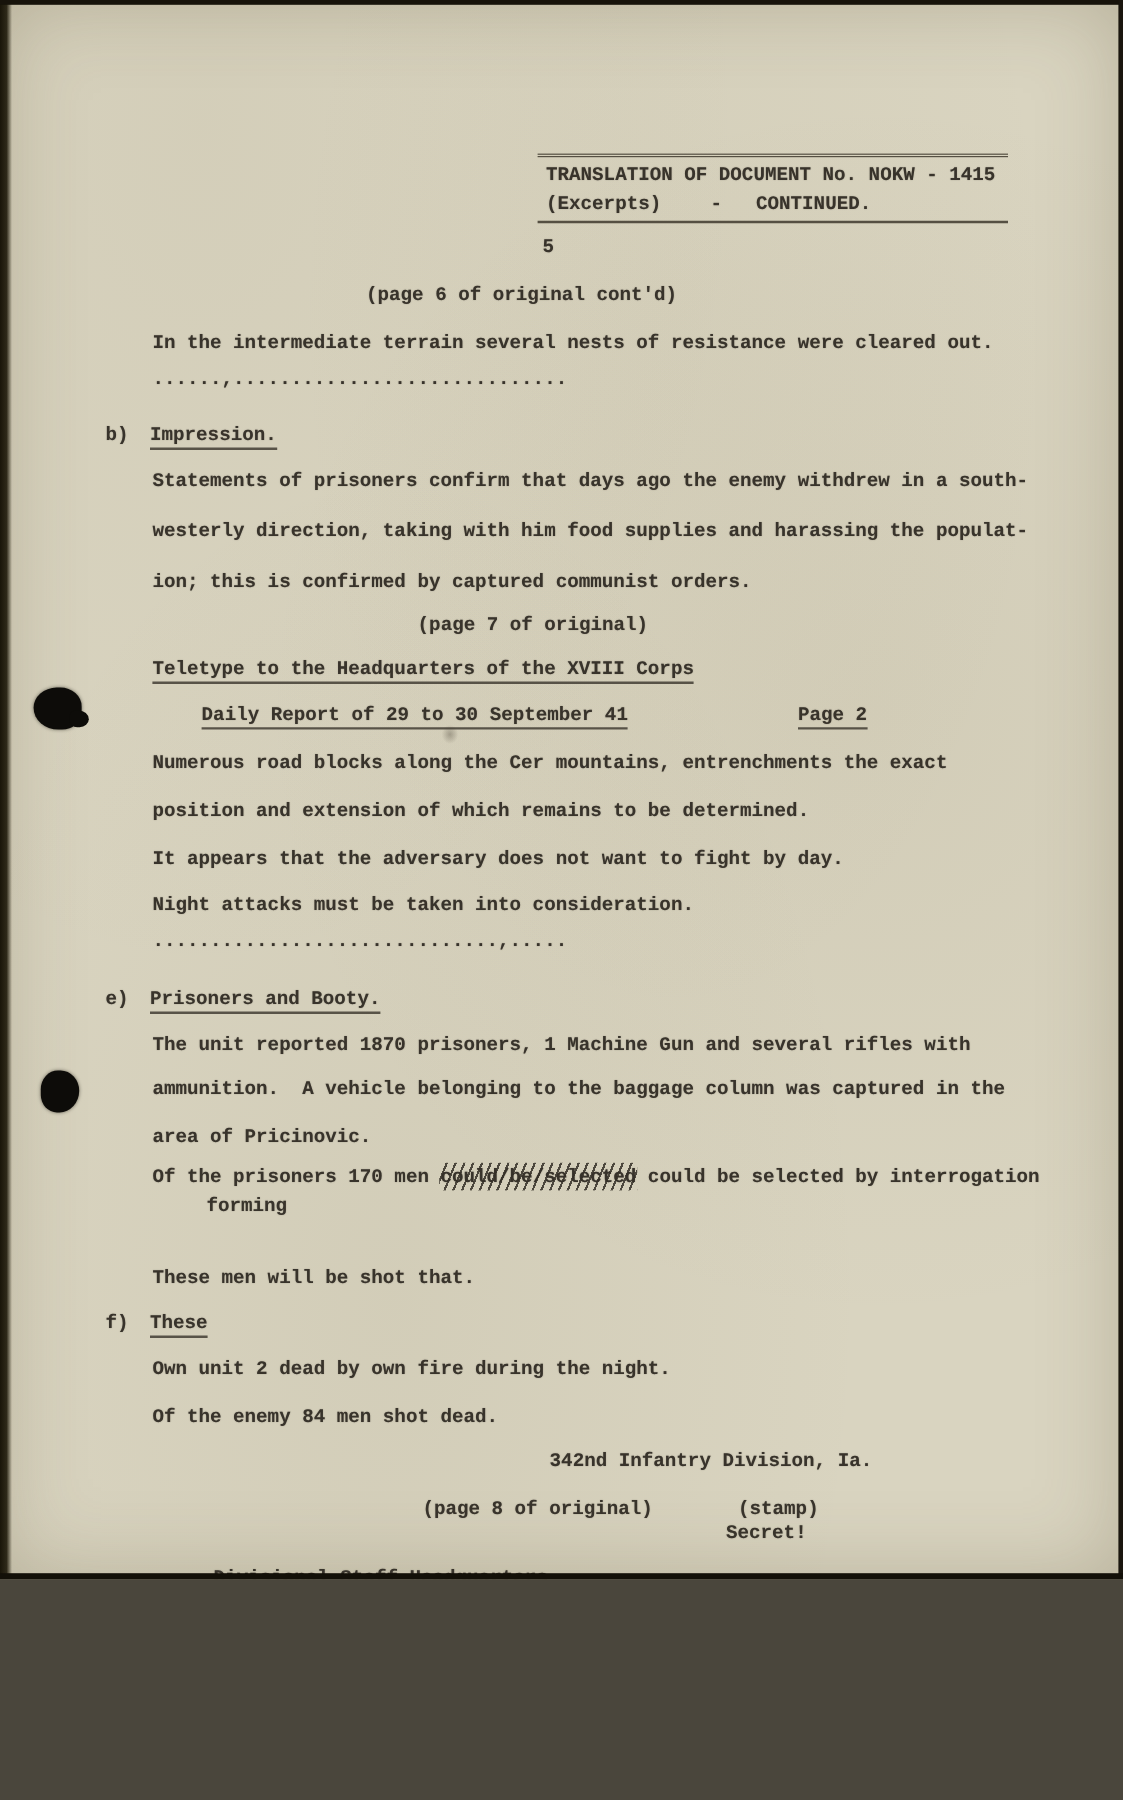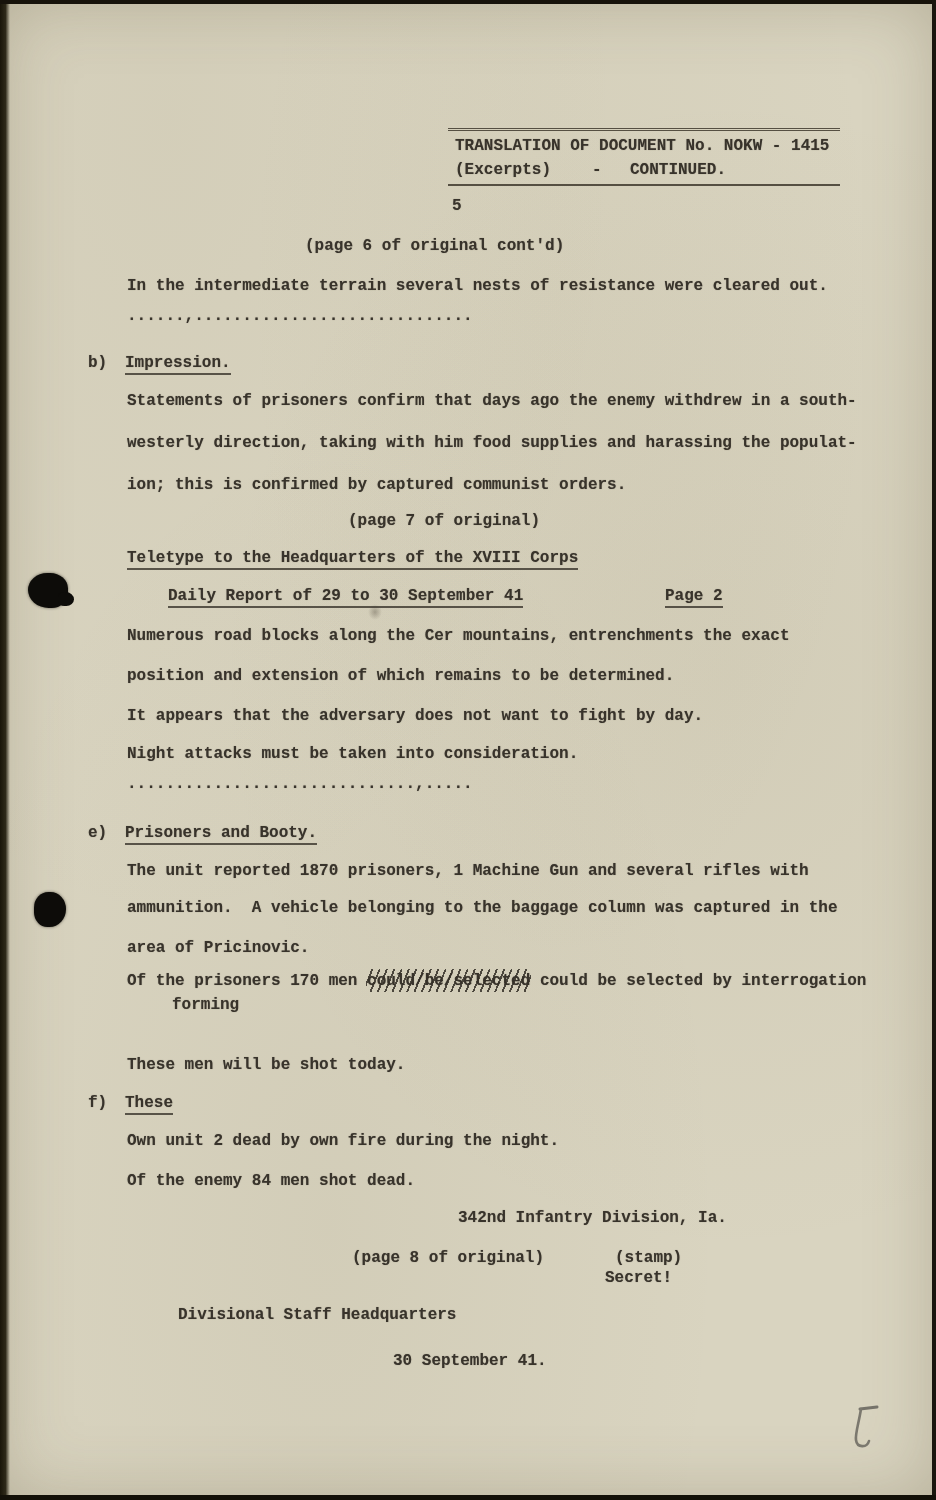--- a/index.html
+++ b/index.html
@@ -1,17 +1,17 @@
 <!DOCTYPE html>
 <html><head>
 <meta charset="utf-8">
 <style>
   html,body { margin:0; padding:0; background:#4a463c; }
   .page {
-    position:relative; width:936px; height:1500px; margin:0 auto;
+    position:relative; width:936px; height:1316px; margin:0 auto;
     background:
       radial-gradient(ellipse at 18% 8%,  rgba(125,112,78,.06), transparent 42%),
       radial-gradient(ellipse at 78% 45%, rgba(125,112,78,.07), transparent 50%),
       radial-gradient(ellipse at 35% 82%, rgba(105, 94,60,.06), transparent 46%),
       radial-gradient(ellipse at 60% 20%, rgba(140,128,92,.05), transparent 40%),
       #d9d4c0;
     box-shadow: inset 0 0 70px rgba(92,82,55,.28);
     overflow:hidden;
     font-family:"Liberation Mono","DejaVu Sans Mono",monospace;
     font-weight:700;
@@ -106,21 +106,21 @@
   <div class="tl" style="left:127px; top:774px;">..............................,.....</div>
 
   <div class="tl" style="left:88px;  top:823px;">e)</div>
   <div class="tl" style="left:125px; top:823px;"><span class="u">Prisoners and Booty.</span></div>
   <div class="tl" style="left:127px; top:861px;">The unit reported 1870 prisoners, 1 Machine Gun and several rifles with</div>
   <div class="tl" style="left:127px; top:898px;">ammunition.  A vehicle belonging to the baggage column was captured in the</div>
   <div class="tl" style="left:127px; top:938px;">area of Pricinovic.</div>
 
   <div class="tl" style="left:127px; top:971px;"><span>Of the prisoners 170 men </span><span class="struck">could/be/selected</span><span> could be selected by interrogation</span></div>
   <div class="tl" style="left:147px; top:995px;margin-left:25px;">forming</div>
-  <div class="tl" style="left:127px; top:1055px;">These men will be shot today.</div>
+  <div class="tl" style="left:127px; top:1055px;">These men will be shot that.</div>
 
   <div class="tl" style="left:88px;  top:1093px;">f)</div>
   <div class="tl" style="left:125px; top:1093px;"><span class="u">These</span></div>
   <div class="tl" style="left:127px; top:1131px;">Own unit 2 dead by own fire during the night.</div>
   <div class="tl" style="left:127px; top:1171px;">Of the enemy 84 men shot dead.</div>
 
   <div class="tl" style="left:458px; top:1208px;">342nd Infantry Division, Ia.</div>
   <div class="tl" style="left:352px; top:1248px;">(page 8 of original)</div>
   <div class="tl" style="left:615px; top:1248px;">(stamp)</div>
   <div class="tl" style="left:605px; top:1268px;">Secret!</div>

